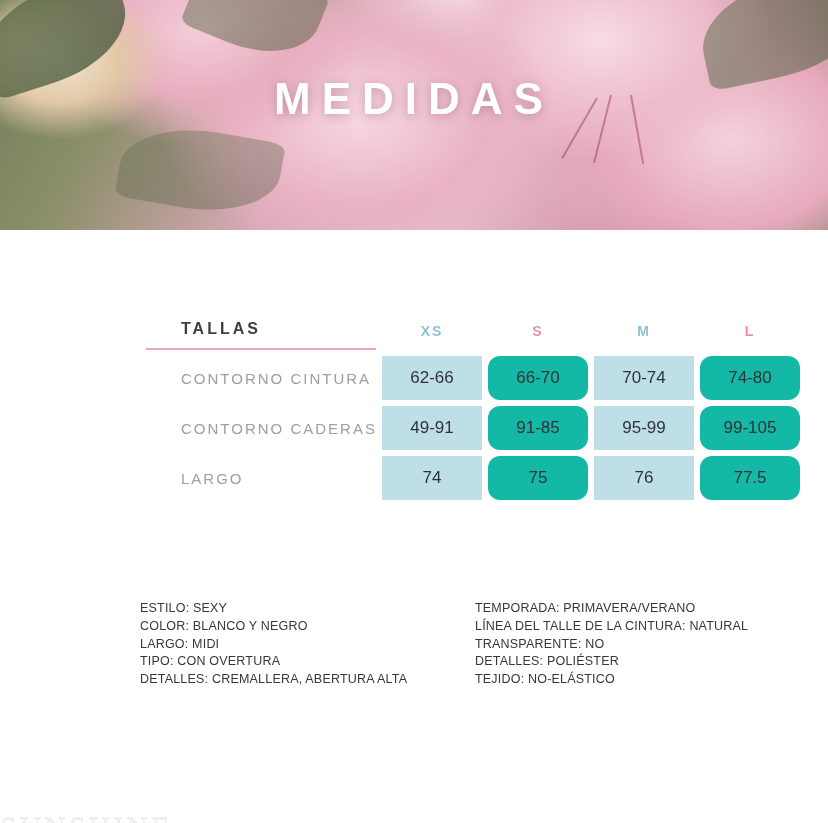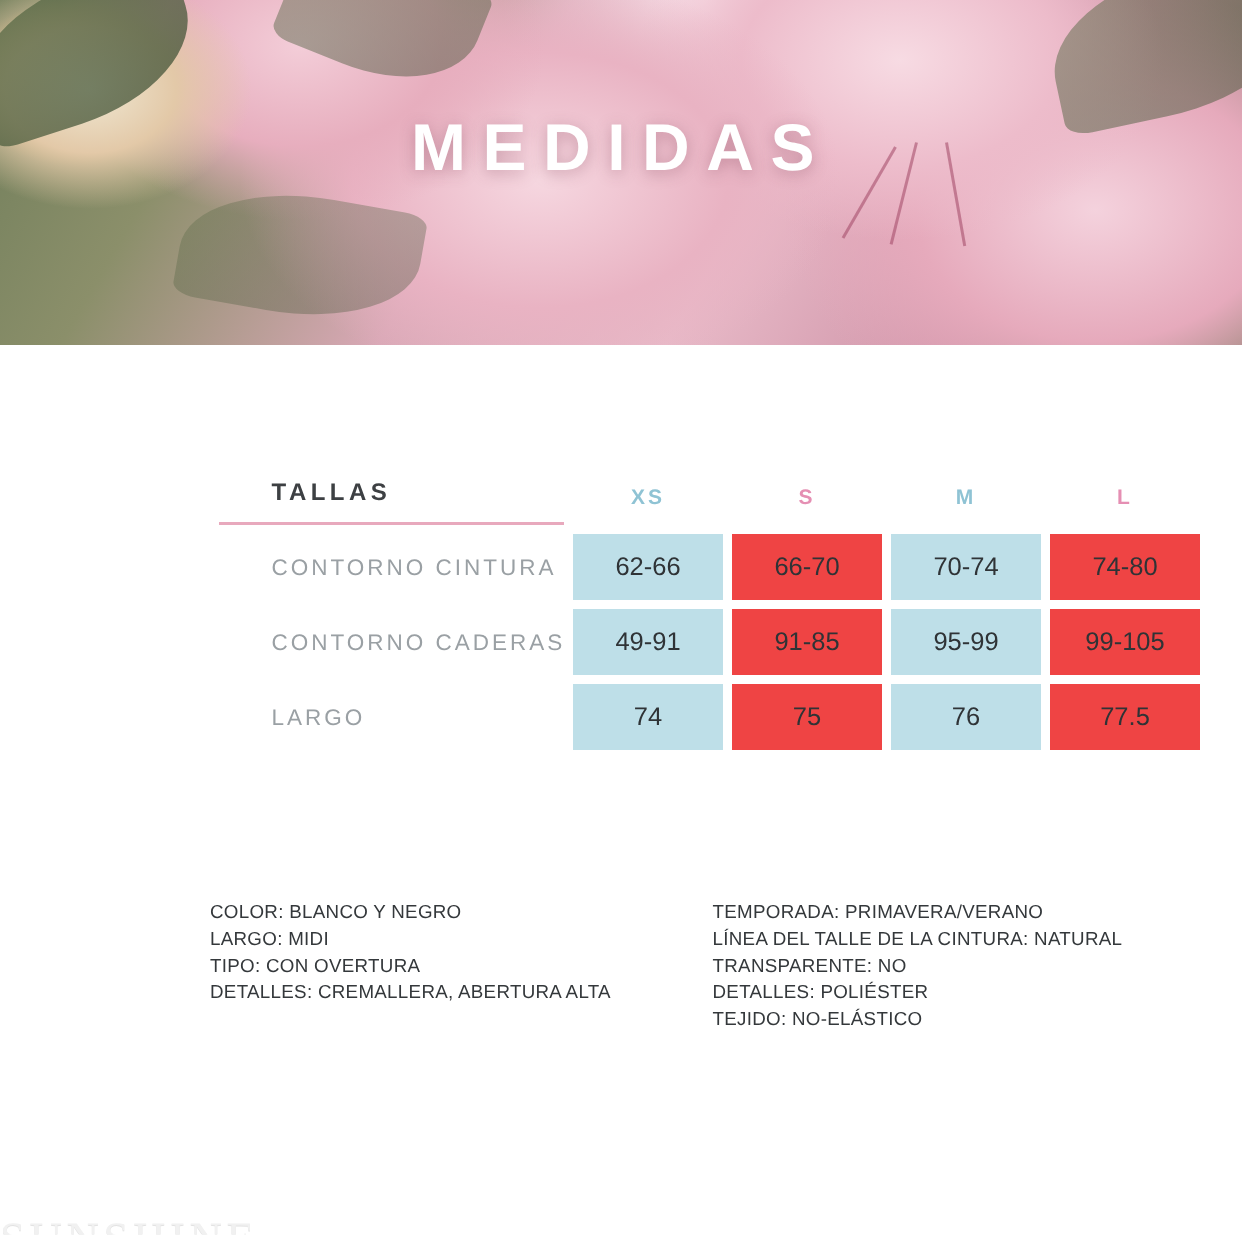--- a/index.html
+++ b/index.html
@@ -115,21 +115,21 @@
     white-space: nowrap;
   }
   td.cell {
     text-align: center;
     font-size: 17px;
     color: #2f3336;
     height: 42px;
     vertical-align: middle;
   }
   td.blue { background: #bedfe8; }
-  td.pink { background: #ef4444; }
+  td.pink { background: #14b8a6; border-radius: 12px; }
 
   
   .details {
     position: absolute;
     top: 370px;
     left: 140px;
     width: 620px;
     display: flex;
     gap: 50px;
     font-size: 12.5px;
@@ -210,20 +210,21 @@
           <td class="cell pink">75</td>
           <td class="cell blue">76</td>
           <td class="cell pink">77.5</td>
         </tr>
       </tbody>
     </table>
   </div>
 
   <div class="details">
     <div class="col">
+      <div class="line">ESTILO: SEXY</div>
       <div class="line">COLOR: BLANCO Y NEGRO</div>
       <div class="line">LARGO: MIDI</div>
       <div class="line">TIPO: CON OVERTURA</div>
       <div class="line">DETALLES: CREMALLERA, ABERTURA ALTA</div>
     </div>
     <div class="col">
       <div class="line">TEMPORADA: PRIMAVERA/VERANO</div>
       <div class="line">LÍNEA DEL TALLE DE LA CINTURA: NATURAL</div>
       <div class="line">TRANSPARENTE: NO</div>
       <div class="line">DETALLES: POLIÉSTER</div>

